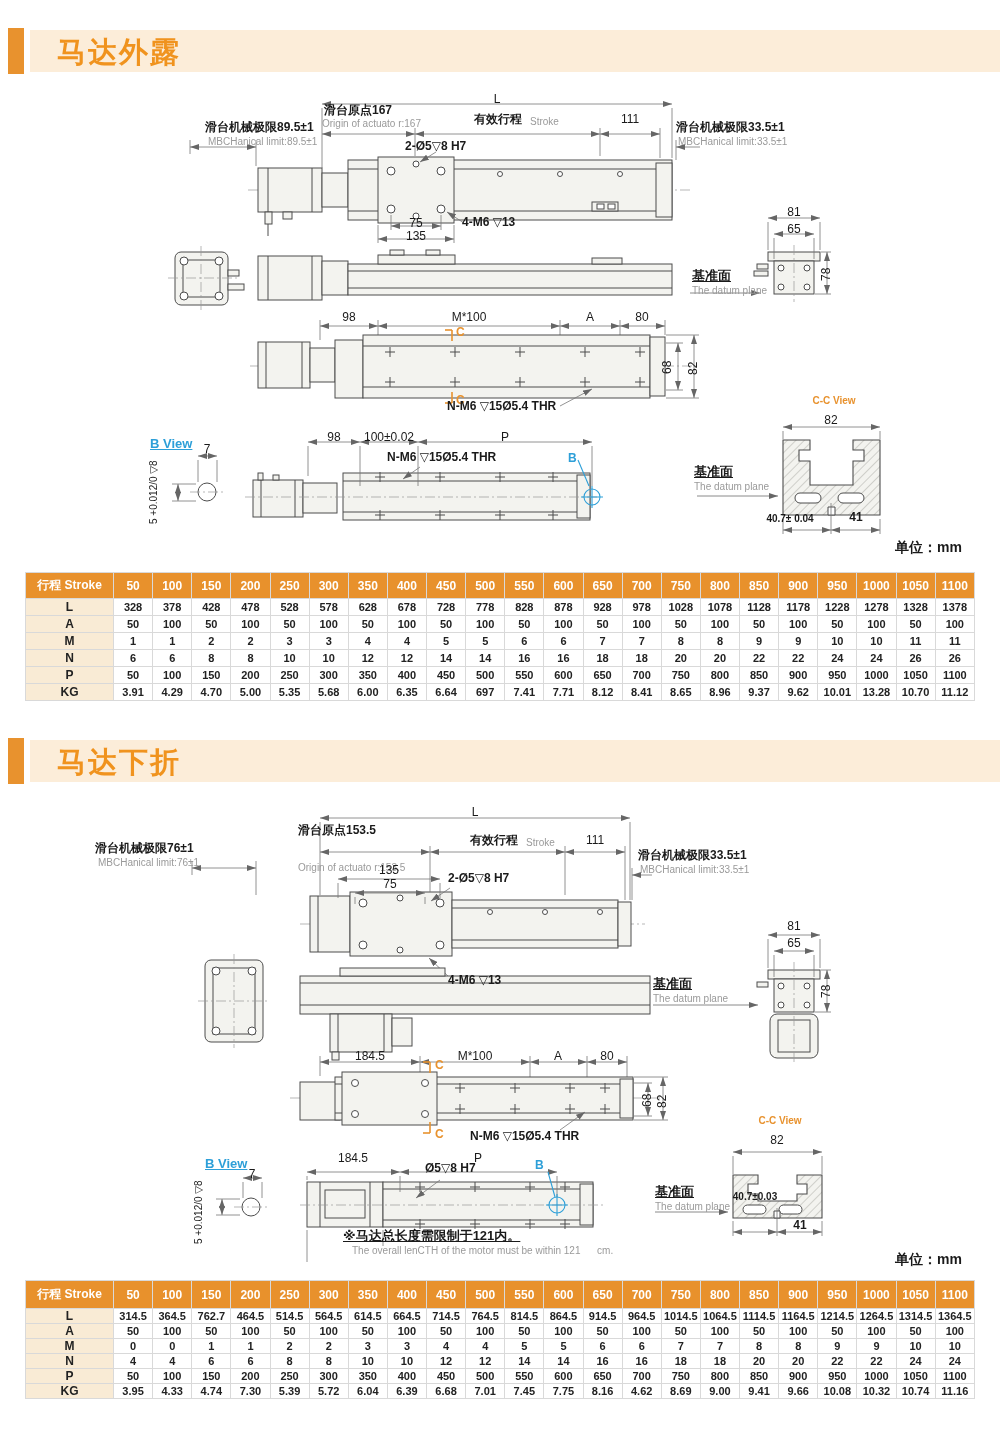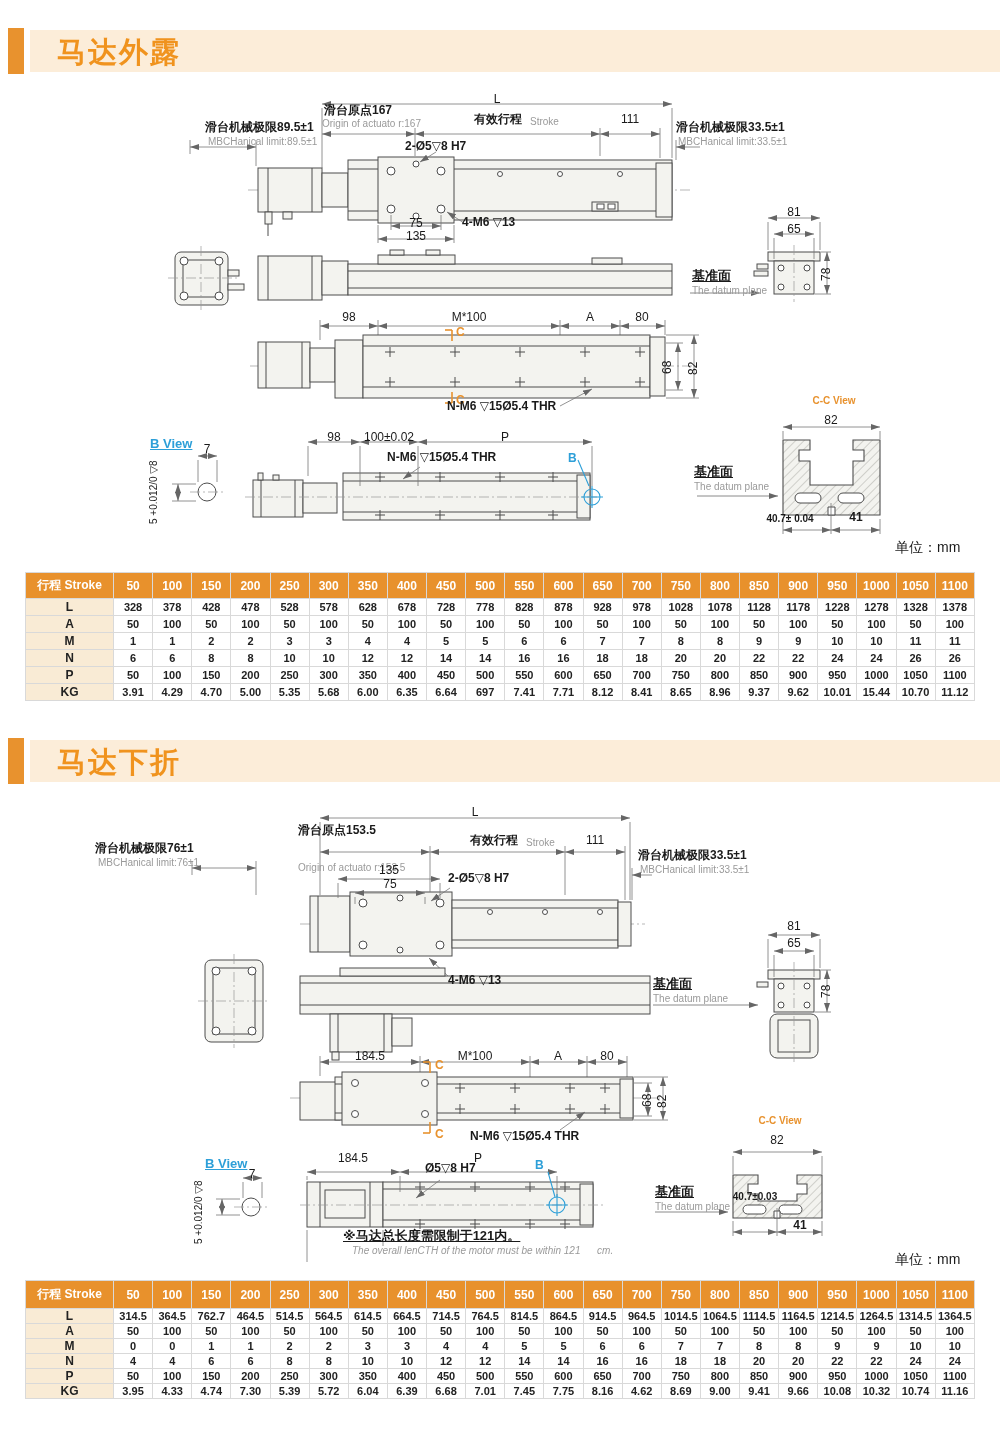--- a/index.html
+++ b/index.html
@@ -13,22 +13,22 @@
   .lbl{position:absolute;font-size:12px;line-height:1.1;white-space:nowrap;color:#1a1a1a;}
   .b{font-weight:bold;}
   .gy{color:#9a9a9a;font-size:10px;}
   .orT{color:#E8922E;font-weight:bold;}
   .blT{color:#2D9FD8;font-weight:bold;}
   .ctr{transform:translateX(-50%);}
   .rot{transform:rotate(-90deg);transform-origin:left top;}
   .s10{font-size:10px;}
   .s13{font-size:13px;text-decoration:underline;}
   .s14{font-size:10px;}
-  .pre{white-space:pre;font-style:italic;}
-  .unit{font-size:14px;font-weight:normal;}
+  .pre{white-space:pre;}
+  .unit{font-size:14px;font-weight:bold;}
   
   svg .p{fill:#F3F3EF;stroke:#4D4D4D;stroke-width:1;}
   svg .w{fill:#FFFFFF;stroke:#4D4D4D;stroke-width:1;}
   svg .l{fill:none;stroke:#4D4D4D;stroke-width:1;}
   svg .d{fill:none;stroke:#777777;stroke-width:0.8;}
   svg .cl{fill:none;stroke:#999999;stroke-width:0.7;stroke-dasharray:10 3 2 3;}
   svg .orL{stroke:#E8922E;stroke-width:1.6;}
   svg .blL{fill:none;stroke:#2D9FD8;stroke-width:1.1;}
   svg .gyL{fill:none;stroke:#8a8a8a;stroke-width:1;}
   svg .secp{stroke:#4D4D4D;stroke-width:1.1;}
@@ -462,21 +462,21 @@
           <td>697</td>
           <td>7.41</td>
           <td>7.71</td>
           <td>8.12</td>
           <td>8.41</td>
           <td>8.65</td>
           <td>8.96</td>
           <td>9.37</td>
           <td>9.62</td>
           <td>10.01</td>
-          <td>15.44</td>
+          <td>13.28</td>
           <td>10.70</td>
           <td>11.12</td>
         </tr>
       </tbody>
     </table>
 
   <div class="band" style="top:740px"></div>
   <div class="bar" style="top:738px"></div>
   <h1 class="title" style="top:743px">马达下折</h1>
 

